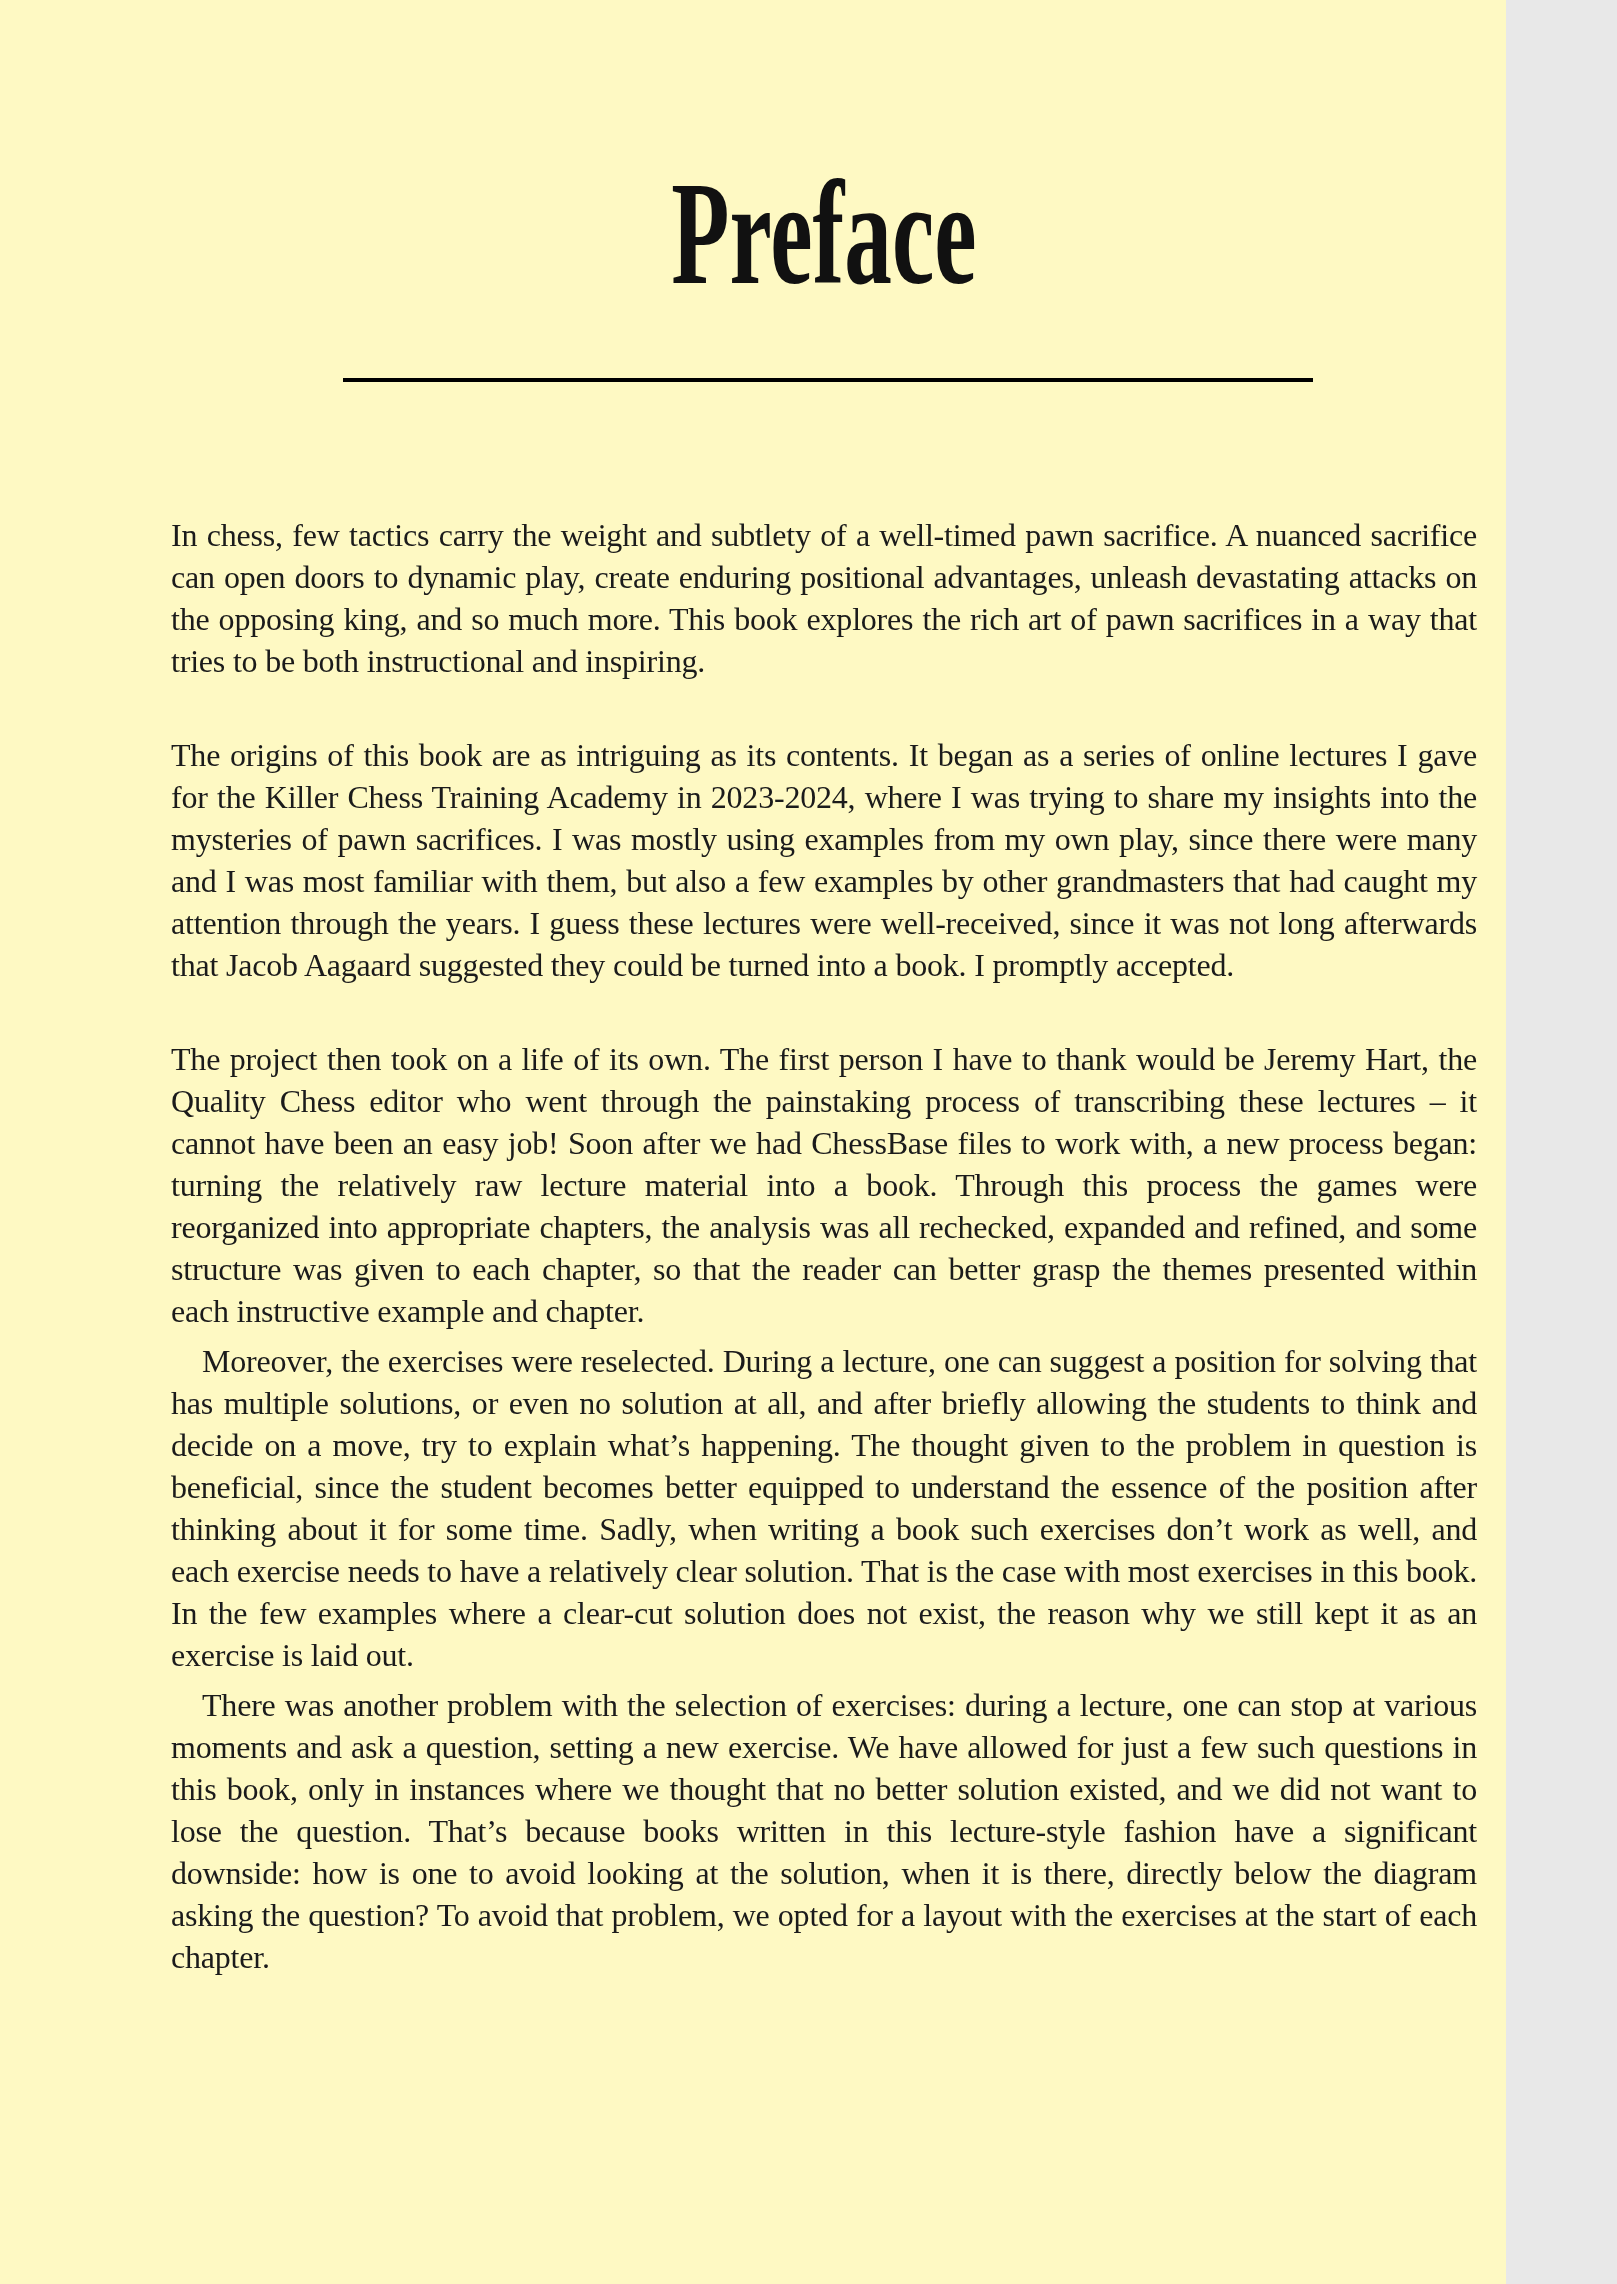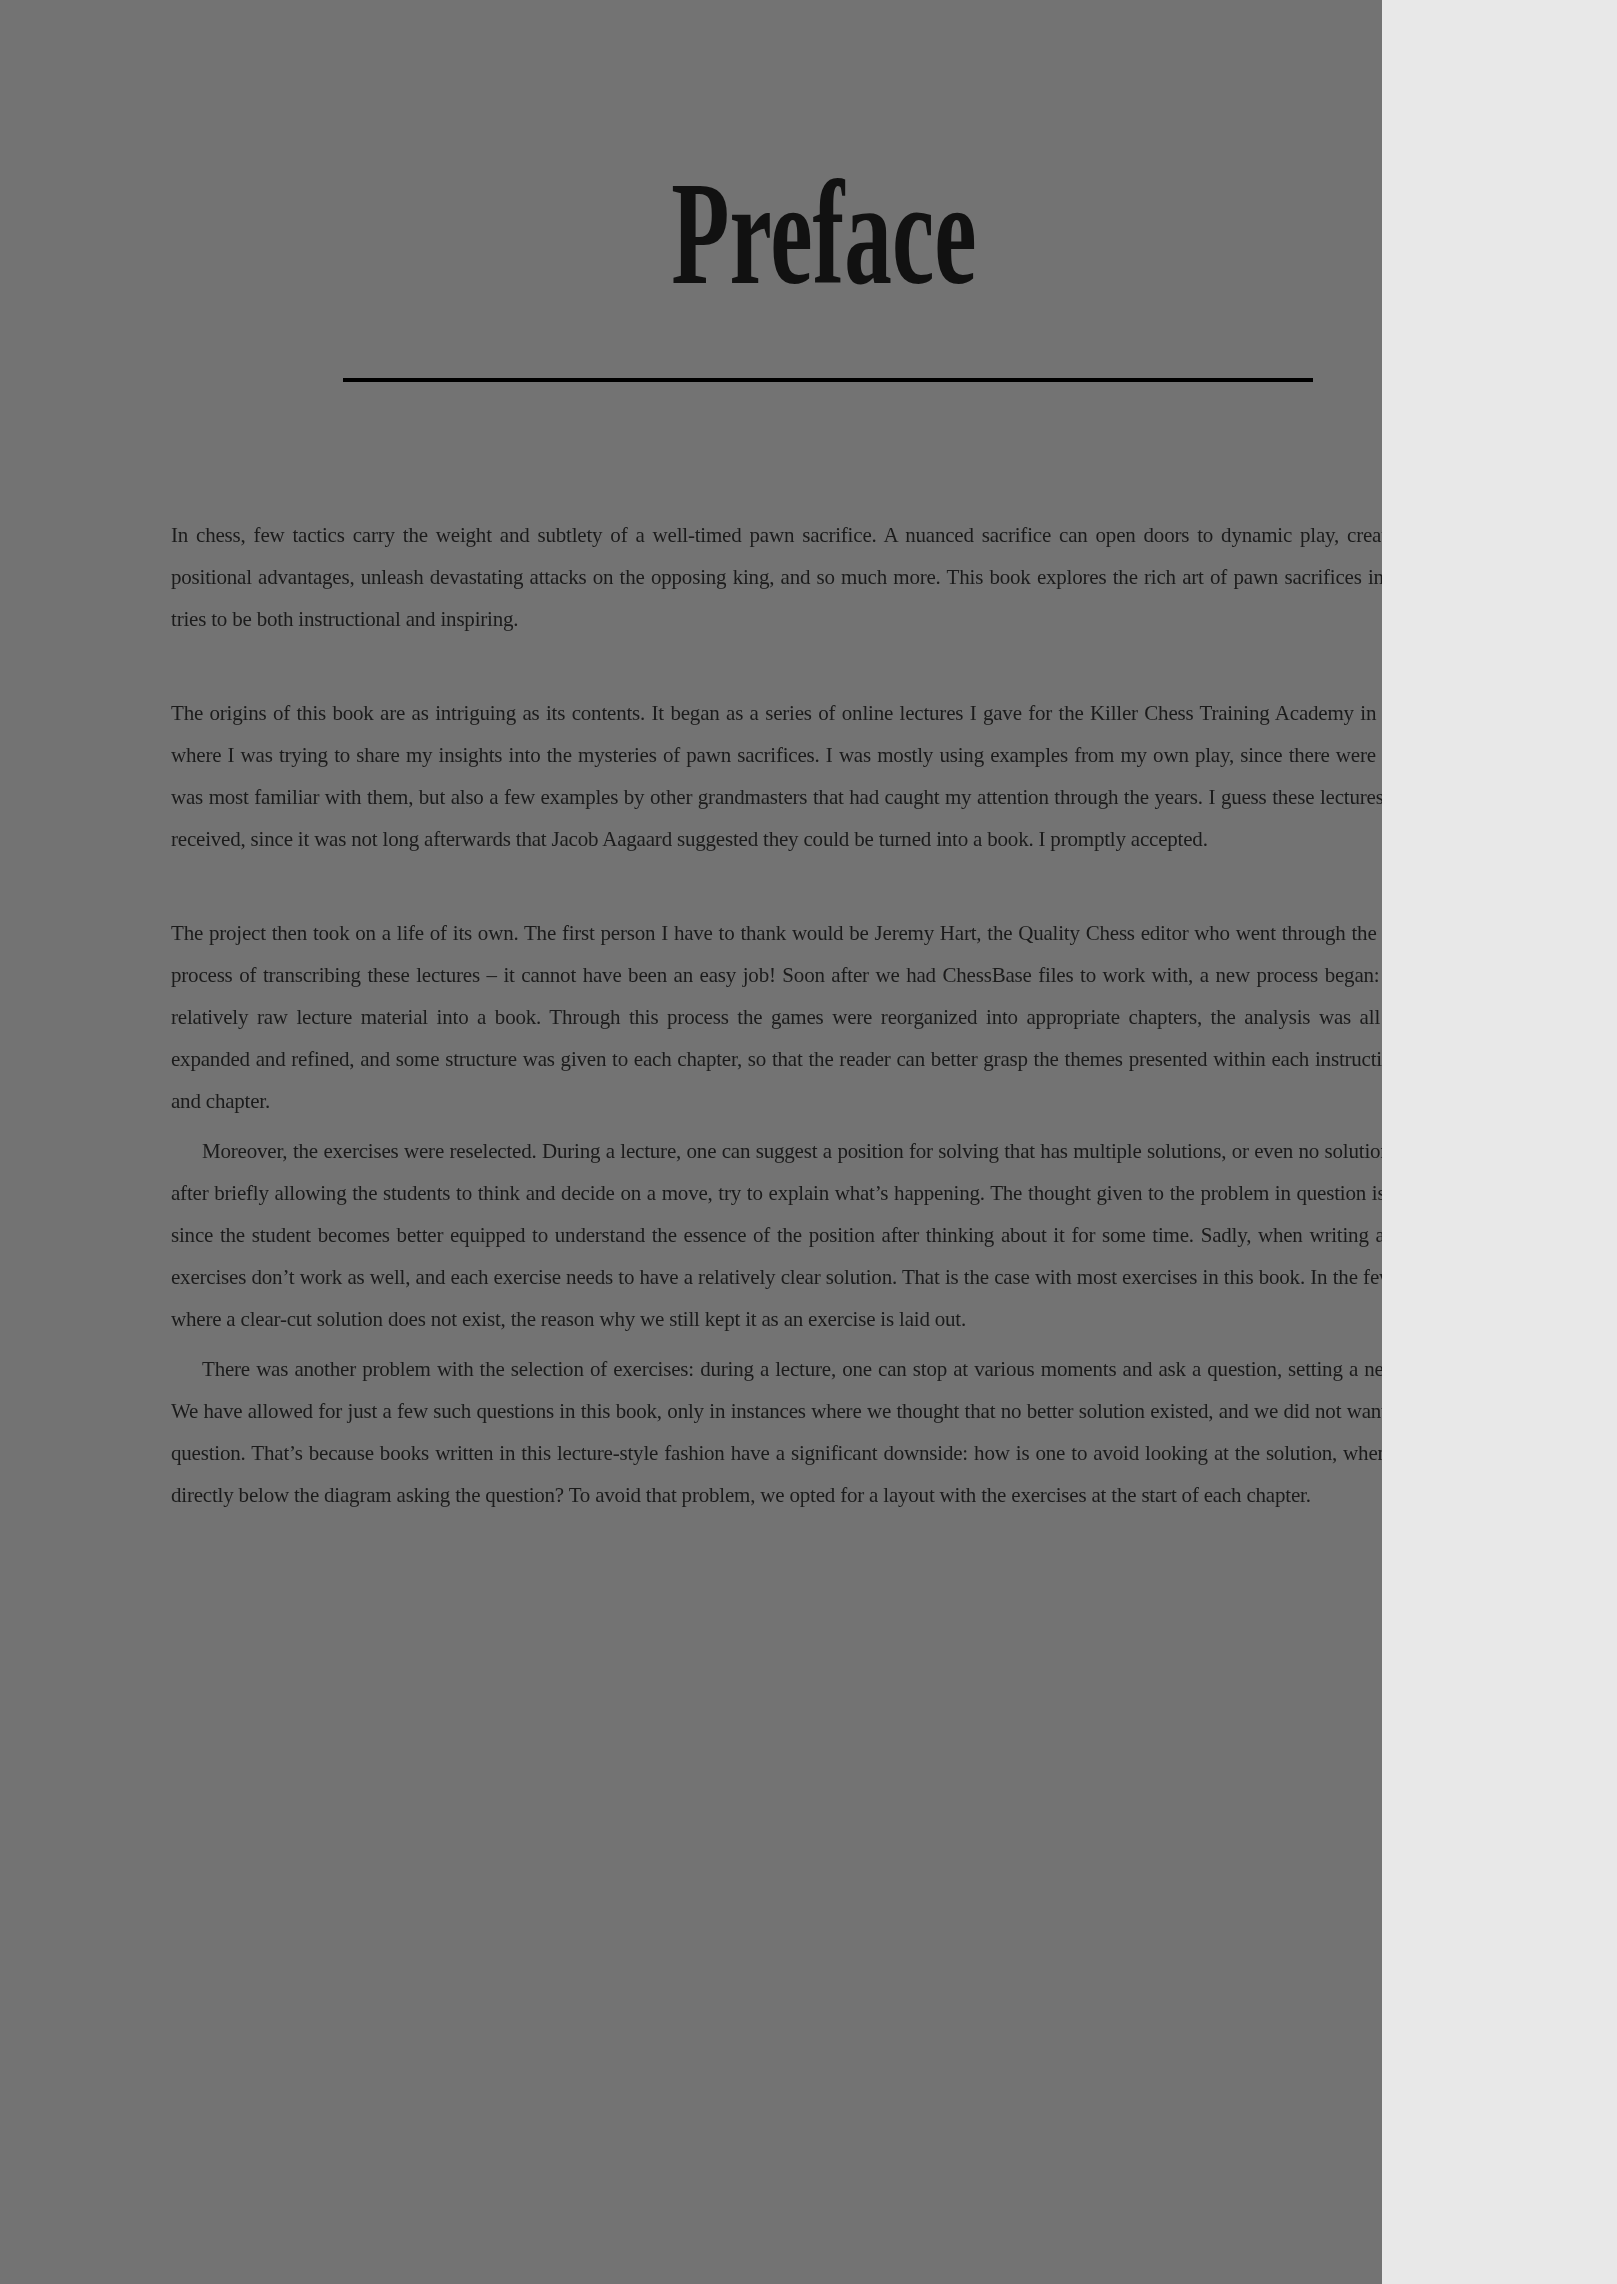--- a/index.html
+++ b/index.html
@@ -2,23 +2,23 @@
 <html style="font-size:13px"><head>
 <meta charset="utf-8">
 <style>
   html, body {
     margin: 0;
     padding: 0;
     background: #e8e8e8;
   }
   .page {
     position: relative;
-    width: 1382px;
+    width: 1506px;
     height: 2284px;
-    background: #737373;
+    background: #fef9c3;
     overflow: hidden;
     font-family: "Liberation Serif", serif;
   }
   .title {
     position: absolute;
     top: 158px;
     left: 171px;
     width: 1306px;
     margin: 0;
     text-align: center;
@@ -37,21 +37,21 @@
     left: 343px;
     width: 970px;
     height: 4px;
     background: #000000;
   }
   .body-text {
     position: absolute;
     top: 514px;
     left: 171px;
     width: 1306px;
-    font-size: 21px;
+    font-size: 32px;
     line-height: 42px;
     letter-spacing: -0.2px;
     color: #1b1b1b;
     text-align: justify;
   }
   .body-text p {
     margin: 0;
     padding: 0;
   }
   .body-text p.spaced {

